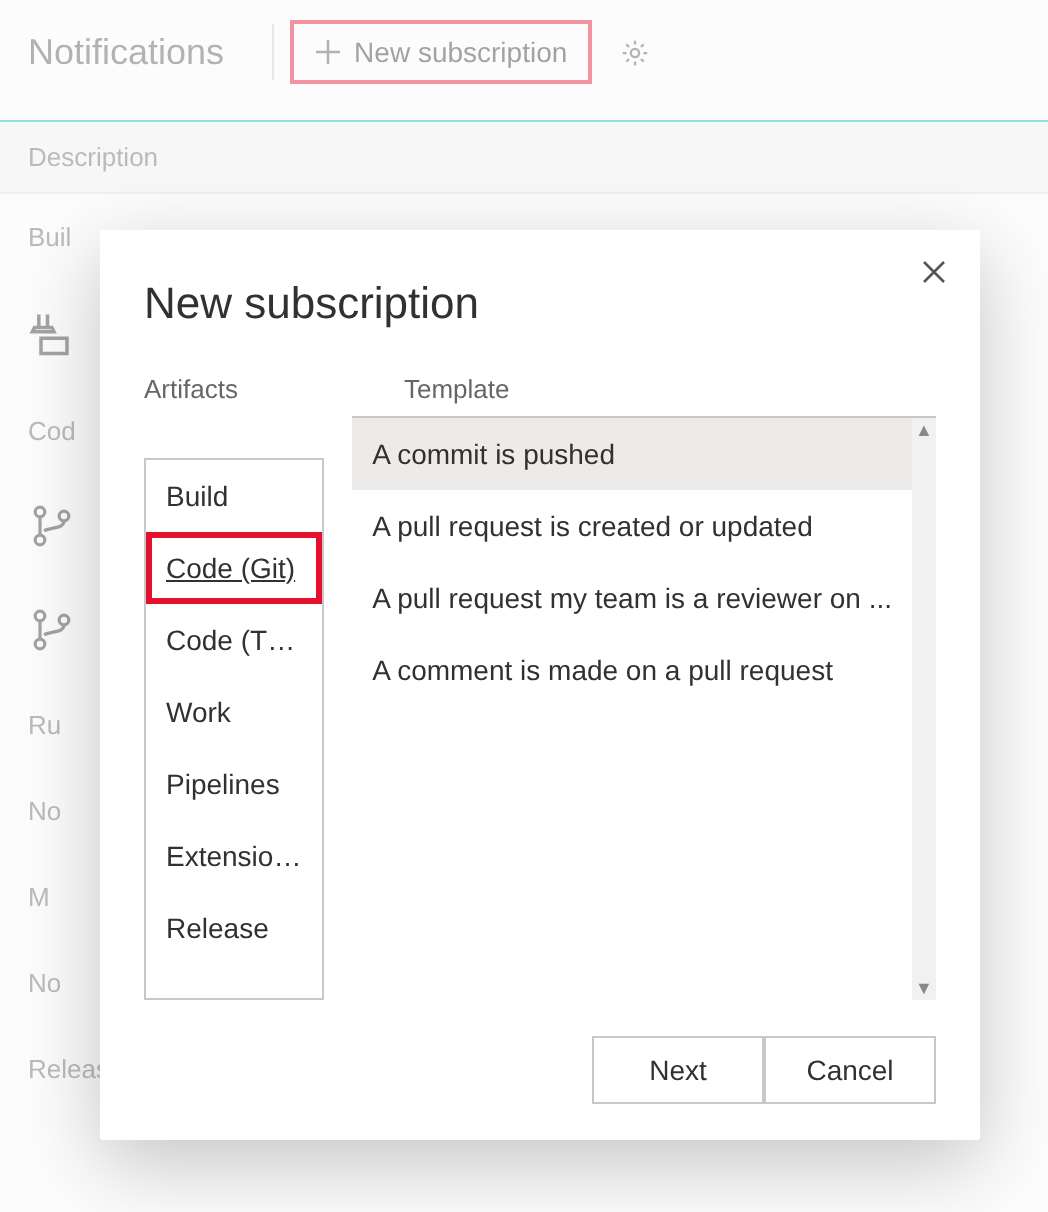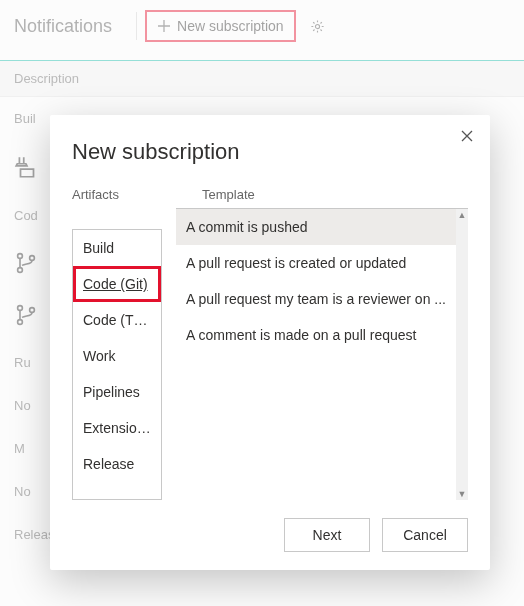--- a/index.html
+++ b/index.html
@@ -162,21 +162,21 @@
     left: 0; right: 0;
     height: 12px;
     display:flex;align-items:center;justify-content:center;
     color:#888;font-size:9px;
   }
   .scrollbar-faux .thumb-top{top:0;}
   .scrollbar-faux .thumb-bot{bottom:0;}
   .dialog-footer {
     display: flex;
     justify-content: flex-end;
-    gap: 12px;
+    gap: 0;
     padding-top: 18px;
   }
   .btn {
     min-width: 86px;
     padding: 8px 14px;
     border: 1px solid #c8c8c8;
     background: #fff;
     color: #323130;
     font-size: 14px;
     cursor: pointer;

